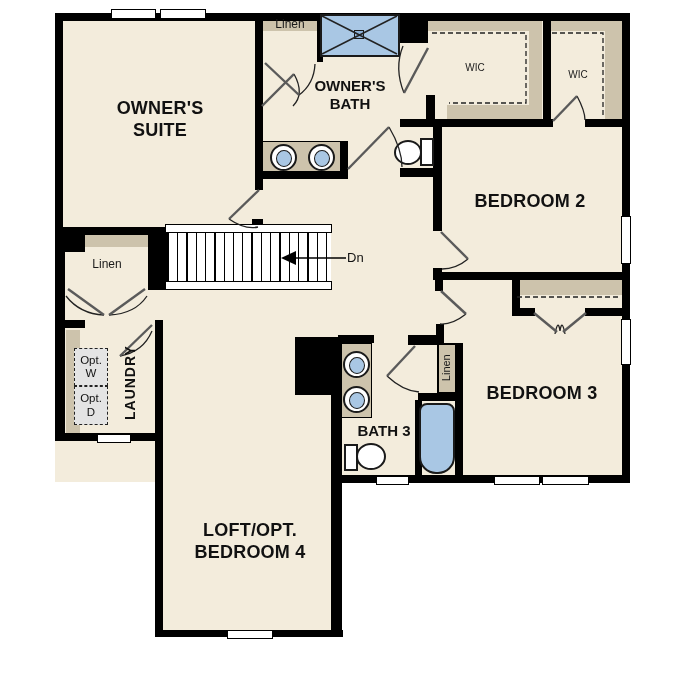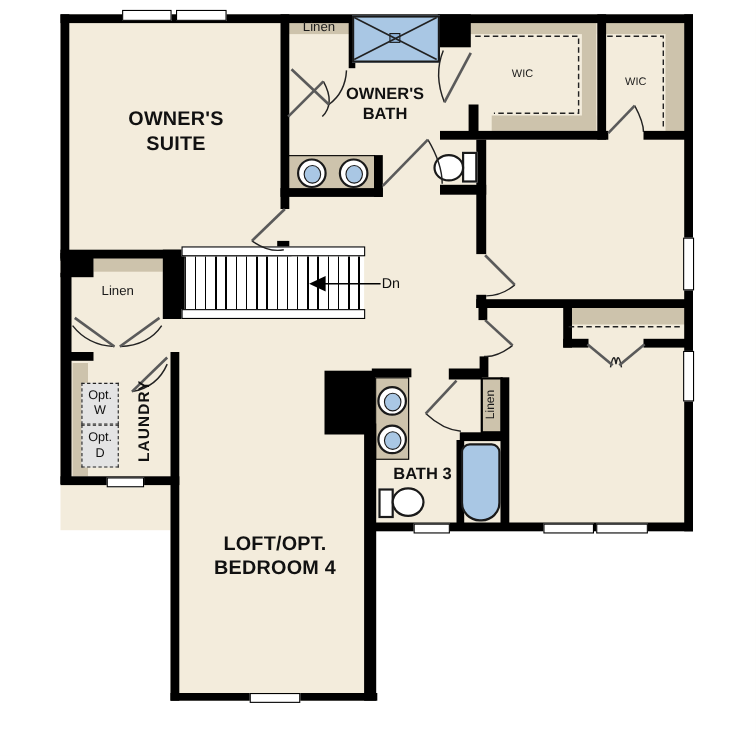--- a/index.html
+++ b/index.html
@@ -170,22 +170,24 @@
       <polygon points="281,258 296,251 296,265" fill="#000"></polygon>
     </g>
   </svg>
 
   <div class="lbl room-lbl" style="left:85px;top:98px;width:150px;">OWNER'S
 SUITE</div>
   <div class="lbl room-lbl-sm" style="left:300px;top:77px;width:100px;">OWNER'S
 BATH</div>
   <div class="lbl wic-lbl" style="left:450px;top:62px;width:50px;">WIC</div>
   <div class="lbl wic-lbl" style="left:553px;top:69px;width:50px;">WIC</div>
+  <div class="lbl room-lbl" style="left:455px;top:191px;width:150px;">BEDROOM 2</div>
+  <div class="lbl room-lbl" style="left:467px;top:383px;width:150px;">BEDROOM 3</div>
   <div class="lbl room-lbl-sm" style="left:344px;top:422px;width:80px;">BATH 3</div>
-  <div class="lbl room-lbl" style="left:175px;top:484px;width:150px;">LOFT/OPT.
+  <div class="lbl room-lbl" style="left:175px;top:520px;width:150px;">LOFT/OPT.
 BEDROOM 4</div>
   <div class="lbl closet-lbl" style="left:263px;top:17px;width:54px;">Linen</div>
   <div class="lbl closet-lbl" style="left:72px;top:257px;width:70px;">Linen</div>
   <div class="lbl closet-lbl rot" style="left:424px;top:361px;width:46px;font-size:11px;">Linen</div>
   <div class="lbl rot" style="left:81px;top:374px;width:100px;font-weight:bold;font-size:14px;letter-spacing:1px;">LAUNDRY</div>
   <div class="abs opt-box" style="left:74px;top:348px;width:34px;height:38px;">Opt.
 W</div>
   <div class="abs opt-box" style="left:74px;top:386px;width:34px;height:39px;">Opt.
 D</div>
   <div class="lbl" style="left:347px;top:250px;width:30px;font-size:13px;text-align:left;">Dn</div>

